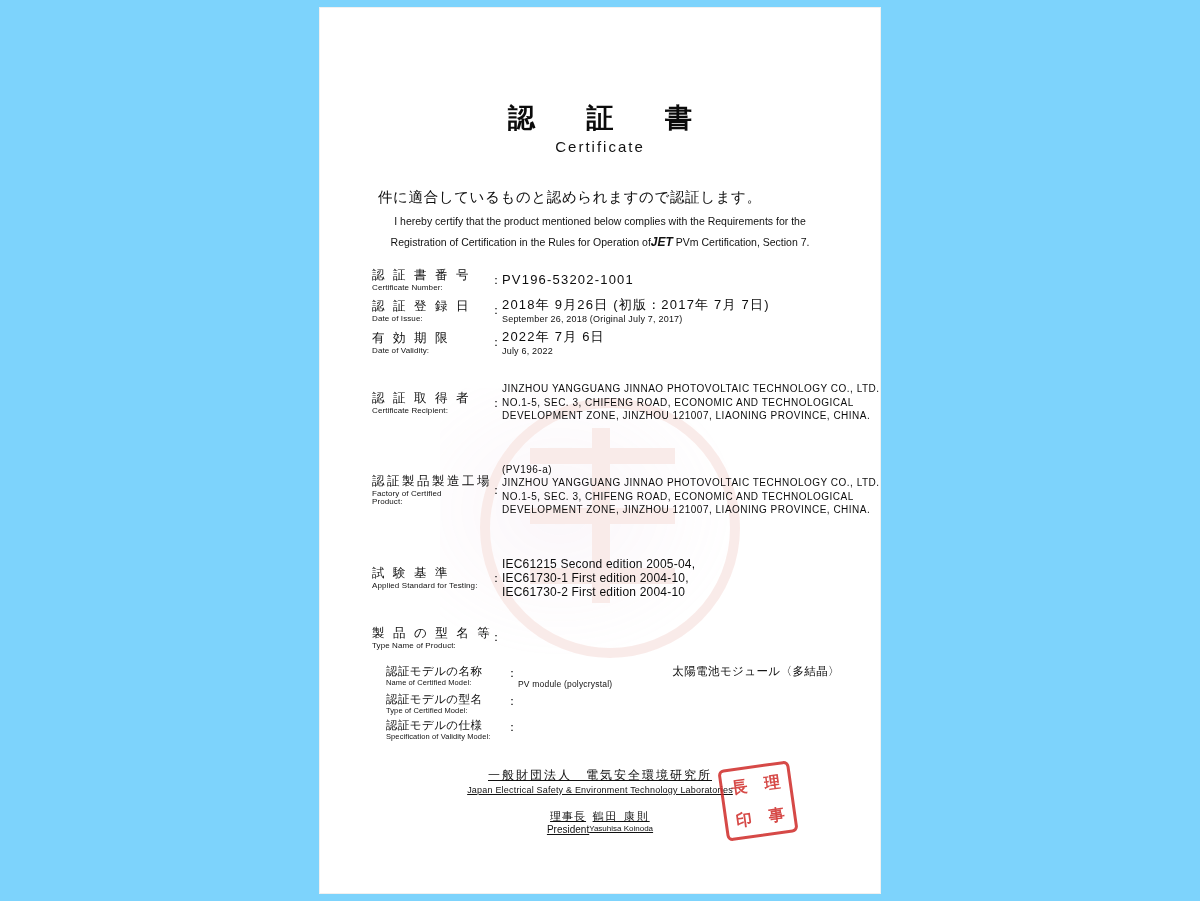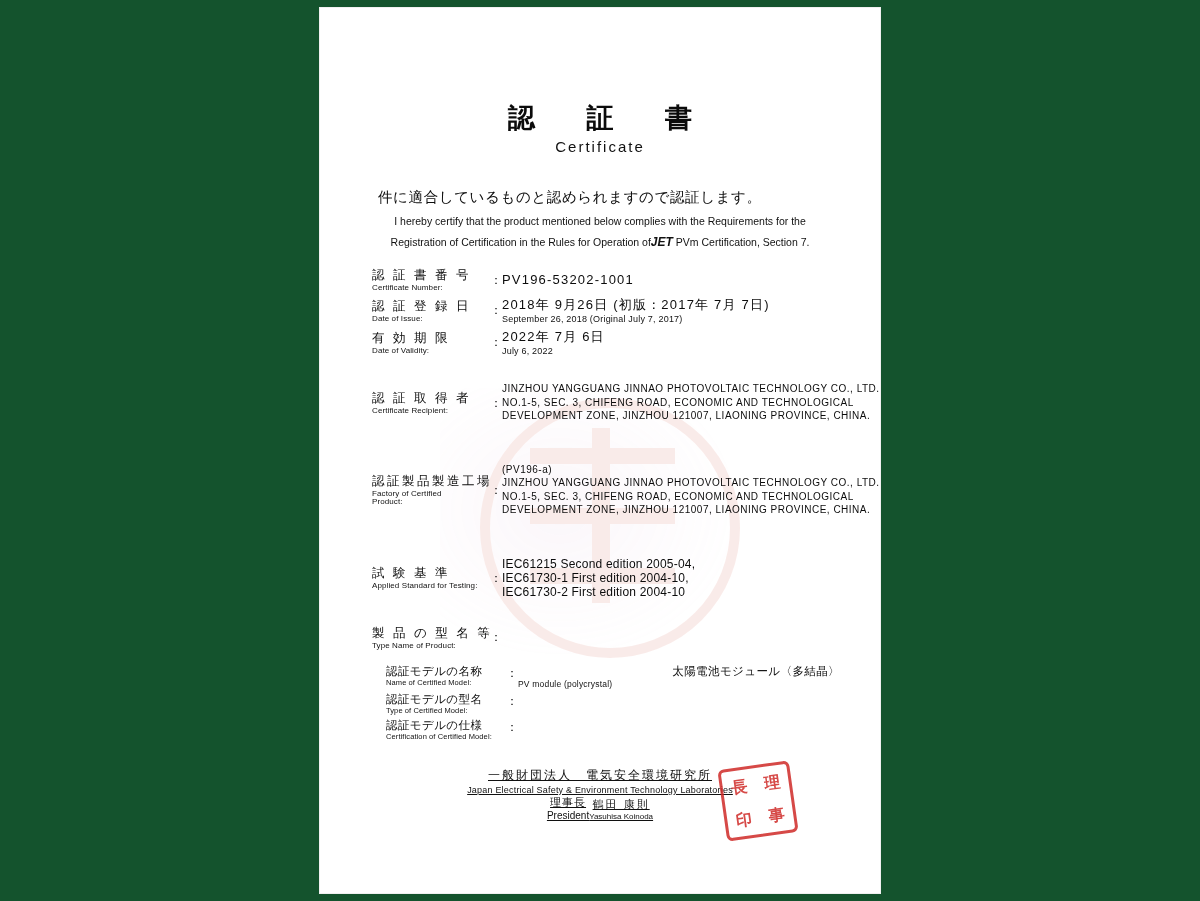--- a/index.html
+++ b/index.html
@@ -10,21 +10,21 @@
     height: 901px;
     overflow: hidden;
   }
   body {
     font-family: "Liberation Sans", sans-serif;
   }
   .page {
     position: relative;
     width: 1200px;
     height: 901px;
-    background: #14532d;
+    background: #7dd3fc;
   }
   .sheet {
     position: absolute;
     left: 320px;
     top: 8px;
     width: 560px;
     height: 885px;
     background: #ffffff;
     box-shadow: 0 0 0 1px #f0f0f0;
     overflow: hidden;
@@ -243,23 +243,24 @@
     letter-spacing: 2px;
     color: #0d0d0d;
   }
   .issuer-en {
     font-size: 9px;
     letter-spacing: 0.2px;
     color: #111;
     margin-top: 1px;
   }
   .sign {
+    margin-top: 14px;
     display: flex;
     justify-content: center;
-    align-items: flex-end;
+    align-items: flex-start;
     gap: 0;
   }
   .sign .s-label .jp { font-size: 11px; letter-spacing: 1px; display:block; }
   .sign .s-label .en { font-size: 10px; display:block; margin-top:0px;}
   .sign .s-name .jp { font-size: 11px; letter-spacing: 2px; display:block; }
   .sign .s-name .en { font-size: 8px; display:block; margin-top:0px; }
 
   
   .seal {
     position: absolute;
@@ -414,21 +415,21 @@
           <div class="label">
             <span class="jp">認証モデルの型名</span>
             <span class="en">Type of Certified Model:</span>
           </div>
           <div class="colon">：</div>
         </div>
 
         <div class="subrow">
           <div class="label">
             <span class="jp">認証モデルの仕様</span>
-            <span class="en">Certification of Certified Model:</span>
+            <span class="en">Specification of Validity Model:</span>
           </div>
           <div class="colon">：</div>
         </div>
 
       </div>
 
       <div class="footer">
         <div class="issuer-jp">一般財団法人　電気安全環境研究所</div>
         <div class="issuer-en">Japan Electrical Safety &amp; Environment Technology Laboratories</div>
 

